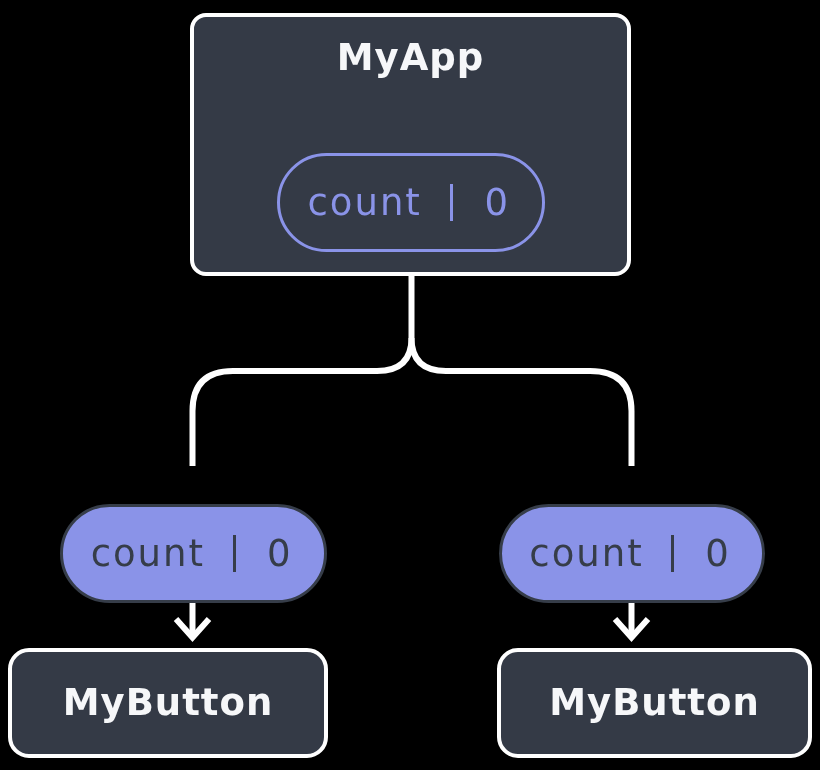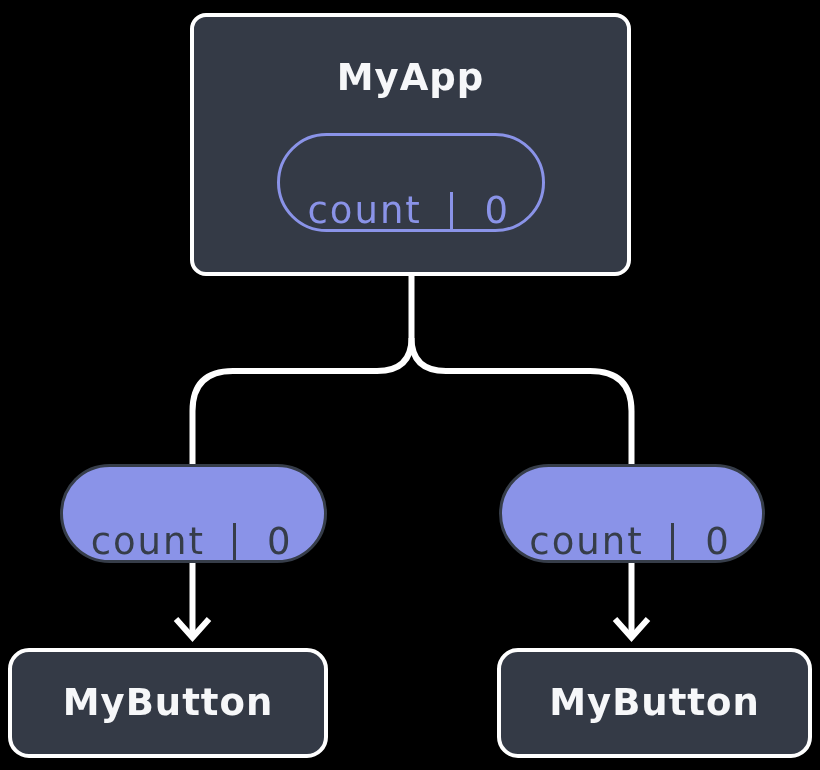--- a/index.html
+++ b/index.html
@@ -59,26 +59,27 @@
     color: #F6F7F9;
     font-size: 37px;
     font-weight: 700;
     letter-spacing: 1px;
     line-height: 1.15;
     white-space: nowrap;
   }
   .pill {
     box-sizing: border-box;
     display: flex;
-    align-items: flex-end;
+    align-items: center;
     border-radius: 50px;
     overflow: hidden;
     font-size: 37px;
     letter-spacing: 2px;
     line-height: 1;
+    margin-top: 40px;
   }
   .pill .seg {
     display: flex;
     align-items: center;
     justify-content: center;
     white-space: nowrap;
   }
   .pill .seg-name {
     flex: 0 0 65%;
   }

